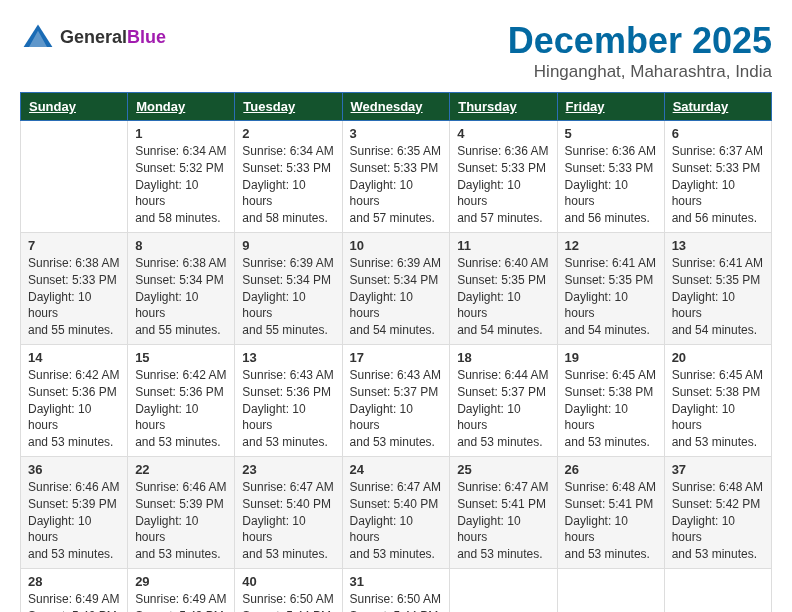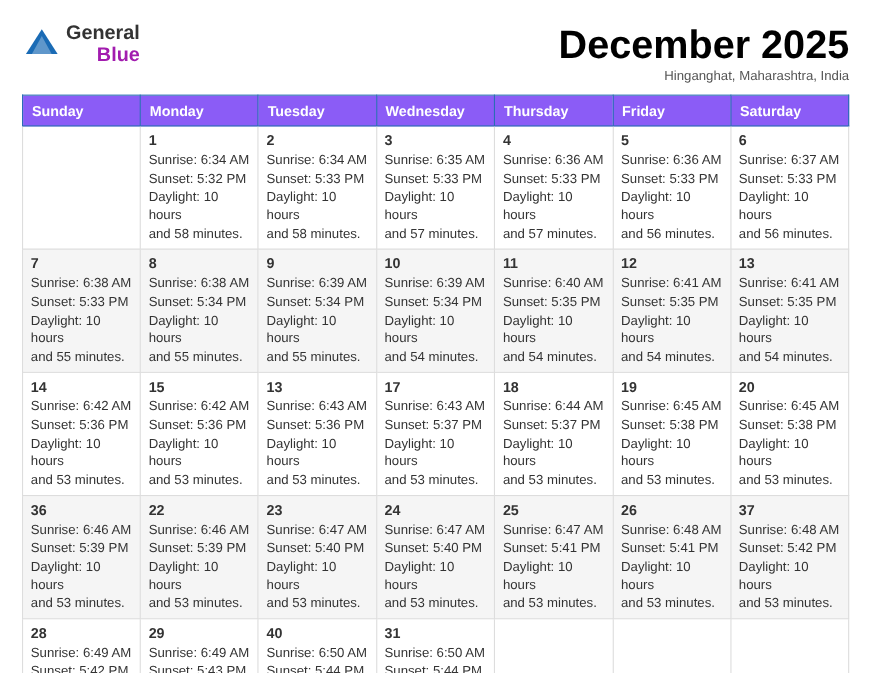--- a/index.html
+++ b/index.html
@@ -16,56 +16,56 @@
       align-items: flex-start;
       margin-bottom: 10px;
     }
     .logo {
       display: flex;
       align-items: center;
       gap: 4px;
     }
     .logo-text {
       display: flex;
-      flex-direction: column;
+      flex-direction: row;
       font-size: 18px;
       font-weight: bold;
       line-height: 1.1;
-      text-align: right;
     }
     .logo-general { color: #333; }
     .logo-blue { color: #a21caf; }
     .logo-icon {
       width: 36px;
       height: 36px;
     }
     .title-area {
       text-align: right;
     }
     .month-title {
       font-size: 36px;
       font-weight: bold;
-      color: #000000;
+      color: #0369a1;
     }
     .location-title {
-      font-size: 12px;
+      font-size: 17px;
       color: #555;
     }
     .calendar {
       width: 100%;
       border-collapse: collapse;
       border: 1px solid #ccc;
     }
     .calendar th {
-      background-color: #8b5cf6;
+      background-color: #14532d;
       color: white;
       text-align: left;
       padding: 6px 8px;
       font-size: 13px;
       border: 1px solid #2a6db5;
+      text-decoration: underline;
     }
     .calendar td {
       vertical-align: top;
       padding: 5px 7px;
       border: 1px solid #ddd;
       width: 108px;
       min-height: 90px;
       font-size: 11px;
       color: #333;
       background: #fff;

